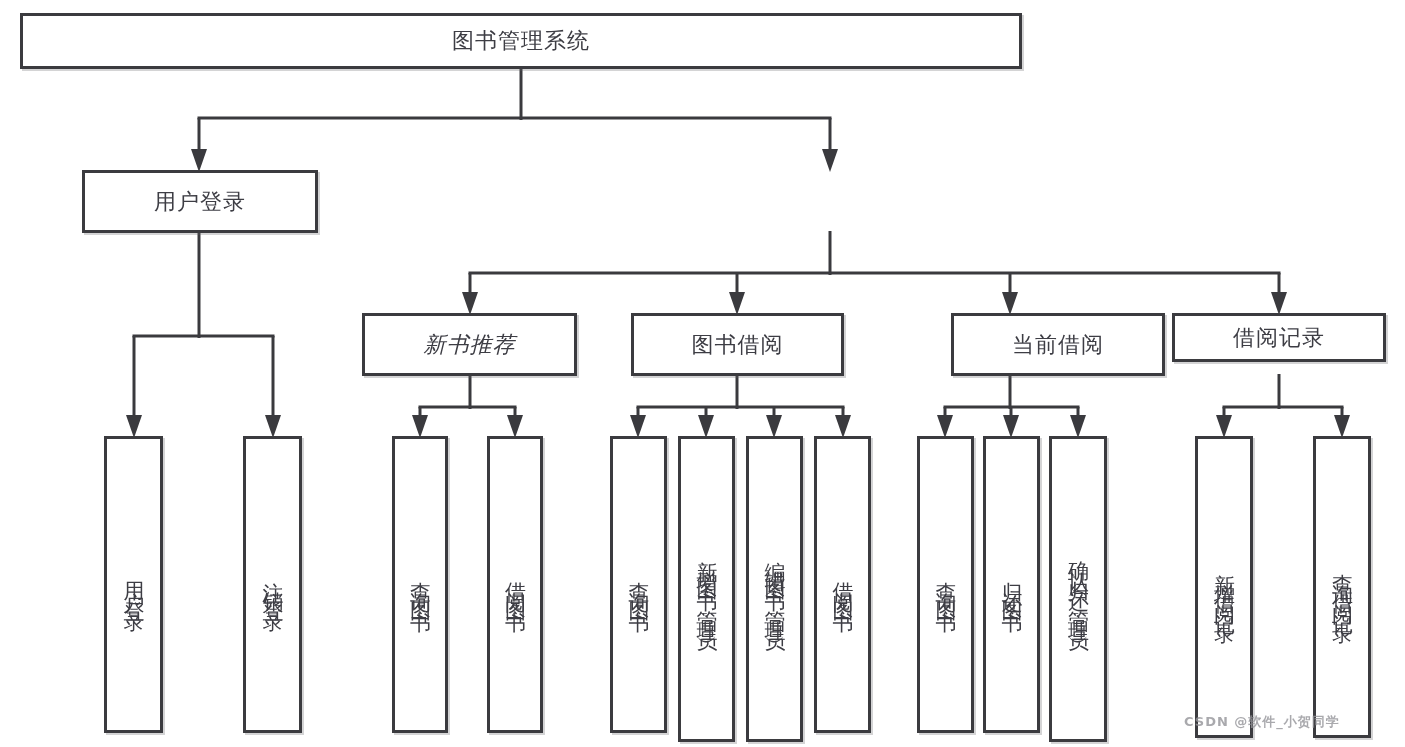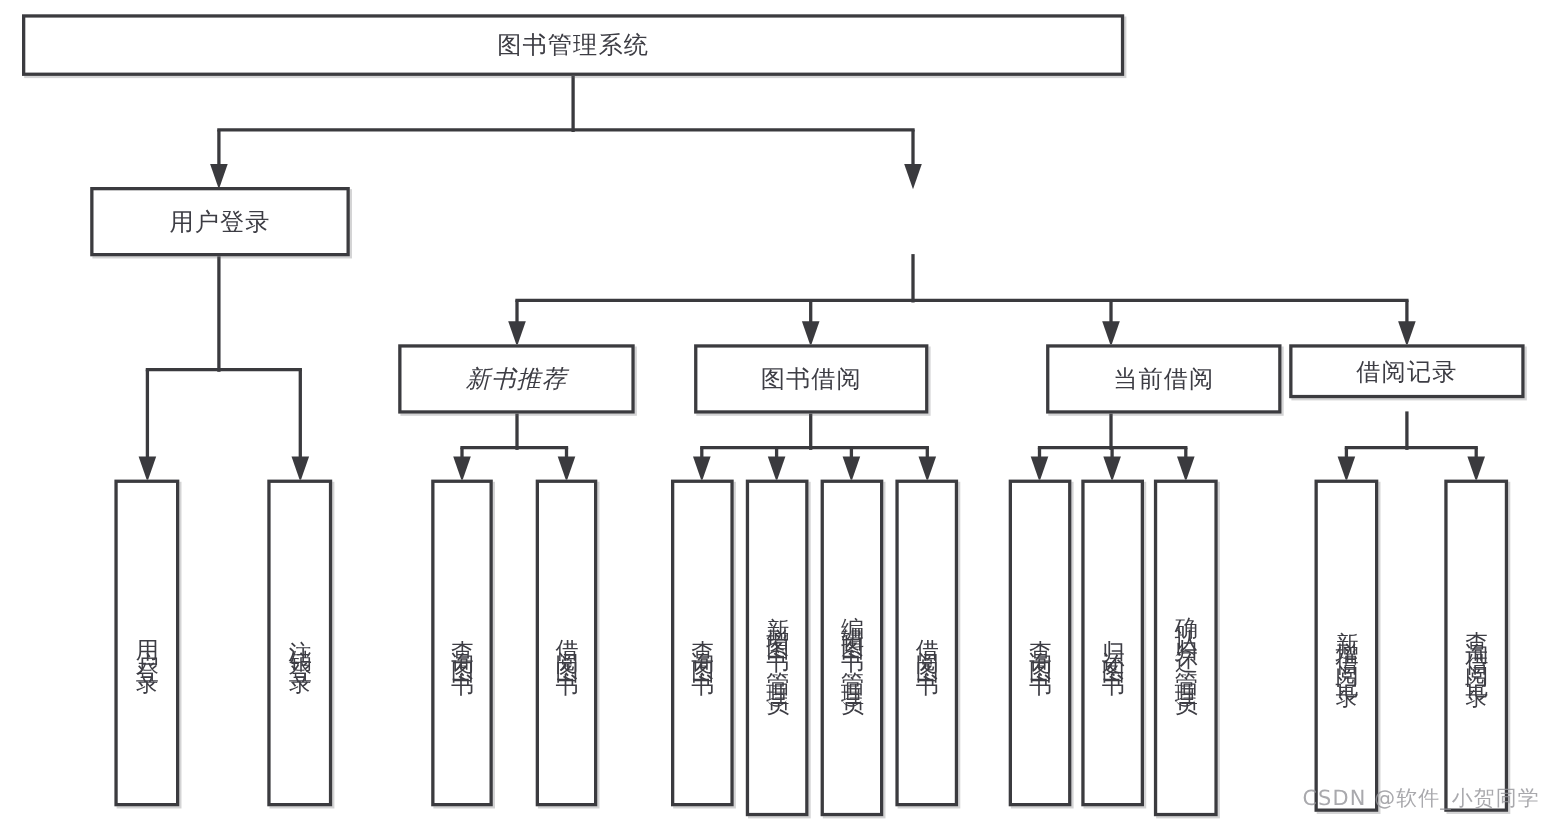--- a/index.html
+++ b/index.html
@@ -54,25 +54,26 @@
     writing-mode: vertical-rl;
     text-orientation: mixed;
     font-size: 21px;
     letter-spacing: 10px;
     line-height: 1;
   }
   .watermark {
     position: absolute;
     left: 1184px;
     top: 713px;
-    font-size: 19px;
+    font-size: 13px;
     color: rgba(148,148,153,0.8);
     letter-spacing: 1px;
     z-index: 3;
     white-space: nowrap;
+    font-weight: bold;
   }
 </style>
 </head>
 <body>
 
 <div id="canvas">
 
   <svg id="wires" xmlns="http://www.w3.org/2000/svg">
       <line x1="521" y1="69" x2="521" y2="120" stroke="#3a3a3e" stroke-width="3"></line>
       <line x1="199" y1="231" x2="199" y2="338" stroke="#3a3a3e" stroke-width="3"></line>

